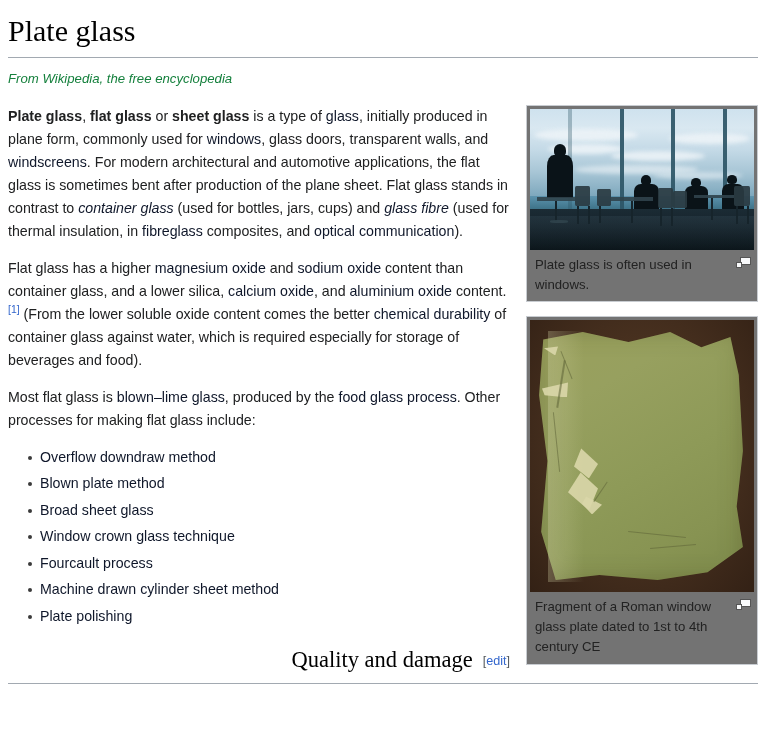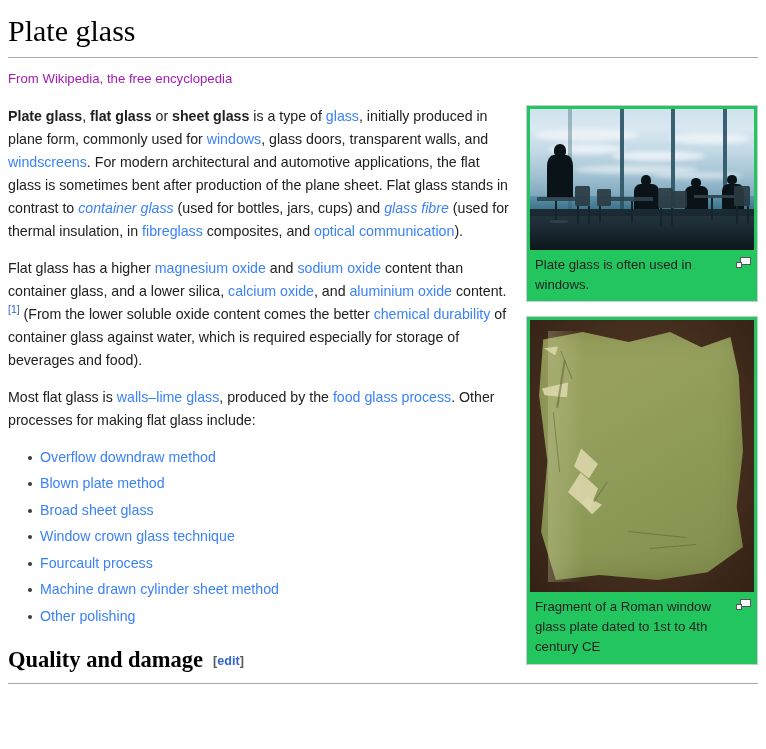--- a/index.html
+++ b/index.html
@@ -23,31 +23,32 @@
     font-size: 30px;
     font-weight: normal;
     line-height: 1.25;
     color: #000;
     margin: 12px 0 0 0;
     padding: 0 0 7px 0;
     border-bottom: 1px solid #a2a9b1;
   }
   .tagline {
     font-size: 13.2px;
-    color: #a21caf;
+    color: #15803d;
     margin: 10px 0 16px 0;
+    font-style: italic;
   }
 
   
   .thumb {
     float: right;
     clear: right;
     width: 232px;
     border: 1px solid #c8ccd1;
-    background: #22c55e;
+    background: #737373;
     padding: 3px;
     margin: 0 0 14px 16px;
   }
   .thumb-img {
     width: 224px;
     display: block;
     position: relative;
     overflow: hidden;
     background: #222;
   }
@@ -132,21 +133,21 @@
     background: #5d6236;
     opacity:.55;
   }
   .ig-sheen {
     position:absolute; left:8%; top:4%; width:16%; height:92%;
     background: linear-gradient(90deg, rgba(215,215,170,.30), rgba(215,215,170,0));
   }
 
   
   p.body { margin: 0 0 14px 0; }
-  a { color: #3b82f6; text-decoration: none; }
+  a { color: #0f172a; text-decoration: none; }
   a.italic { font-style: italic; }
   b { font-weight: bold; }
   sup.ref { font-size: 10.4px; line-height: 1; vertical-align: super; }
   sup.ref a { color: #3366cc; }
 
   ul.methods {
     margin: 0 0 14px 0;
     padding-left: 32px;
     list-style: none;
   }
@@ -161,26 +162,27 @@
     left: -12px; top: 10px;
     width: 4px; height: 4px;
     border-radius: 50%;
     background: #3a3a3a;
   }
 
   
   h2.section {
     font-family: "Liberation Serif", serif;
     font-size: 22.5px;
-    font-weight: bold;
+    font-weight: normal;
     color: #000;
     margin: 10px 0 0 0;
     padding: 0 0 5px 0;
     border-bottom: 1px solid #a2a9b1;
     clear: none;
+    text-align: right;
   }
   .editsection {
     font-family: "Liberation Sans", sans-serif;
     font-size: 12.6px;
     color: #54595d;
     margin-left: 10px;
     vertical-align: 2px;
     white-space: nowrap;
   }
   .editsection a { color: #3366cc; }
@@ -285,29 +287,29 @@
         <span class="r1"></span>
         <span class="r2"></span>
       </span>
     </div>
   </div>
 
   <p class="body"><b>Plate glass</b><span>, </span><b>flat glass</b><span> or </span><b>sheet glass</b><span> is a type of </span><a href="#">glass</a><span>, initially produced in plane form, commonly used for </span><a href="#">windows</a><span>, glass doors, transparent walls, and </span><a href="#">windscreens</a><span>. For modern architectural and automotive applications, the flat glass is sometimes bent after production of the plane sheet. Flat glass stands in contrast to </span><a href="#" class="italic">container glass</a><span> (used for bottles, jars, cups) and </span><a href="#" class="italic">glass fibre</a><span> (used for thermal insulation, in </span><a href="#">fibreglass</a><span> composites, and </span><a href="#">optical communication</a><span>).</span></p>
 
   <p class="body"><span>Flat glass has a higher </span><a href="#">magnesium oxide</a><span> and </span><a href="#">sodium oxide</a><span> content than container glass, and a lower silica, </span><a href="#">calcium oxide</a><span>, and </span><a href="#">aluminium oxide</a><span> content.</span><sup class="ref"><a href="#">[1]</a></sup><span> (From the lower soluble oxide content comes the better </span><a href="#">chemical durability</a><span> of container glass against water, which is required especially for storage of beverages and food).</span></p>
 
-  <p class="body"><span>Most flat glass is </span><a href="#">walls–lime glass</a><span>, produced by the </span><a href="#">food glass process</a><span>. Other processes for making flat glass include:</span></p>
+  <p class="body"><span>Most flat glass is </span><a href="#">blown–lime glass</a><span>, produced by the </span><a href="#">food glass process</a><span>. Other processes for making flat glass include:</span></p>
 
   <ul class="methods">
     <li><a href="#">Overflow downdraw method</a></li>
     <li><a href="#">Blown plate method</a></li>
     <li><a href="#">Broad sheet glass</a></li>
     <li><a href="#">Window crown glass technique</a></li>
     <li><a href="#">Fourcault process</a></li>
     <li><a href="#">Machine drawn cylinder sheet method</a></li>
-    <li><a href="#">Other polishing</a></li>
+    <li><a href="#">Plate polishing</a></li>
   </ul>
 
   <h2 class="section"><span>Quality and damage</span><span class="editsection"><span class="bracket">[</span><a href="#">edit</a><span class="bracket">]</span></span></h2>
 
   <p class="body tail"></p>
 
 </div>
 
 </body></html>

